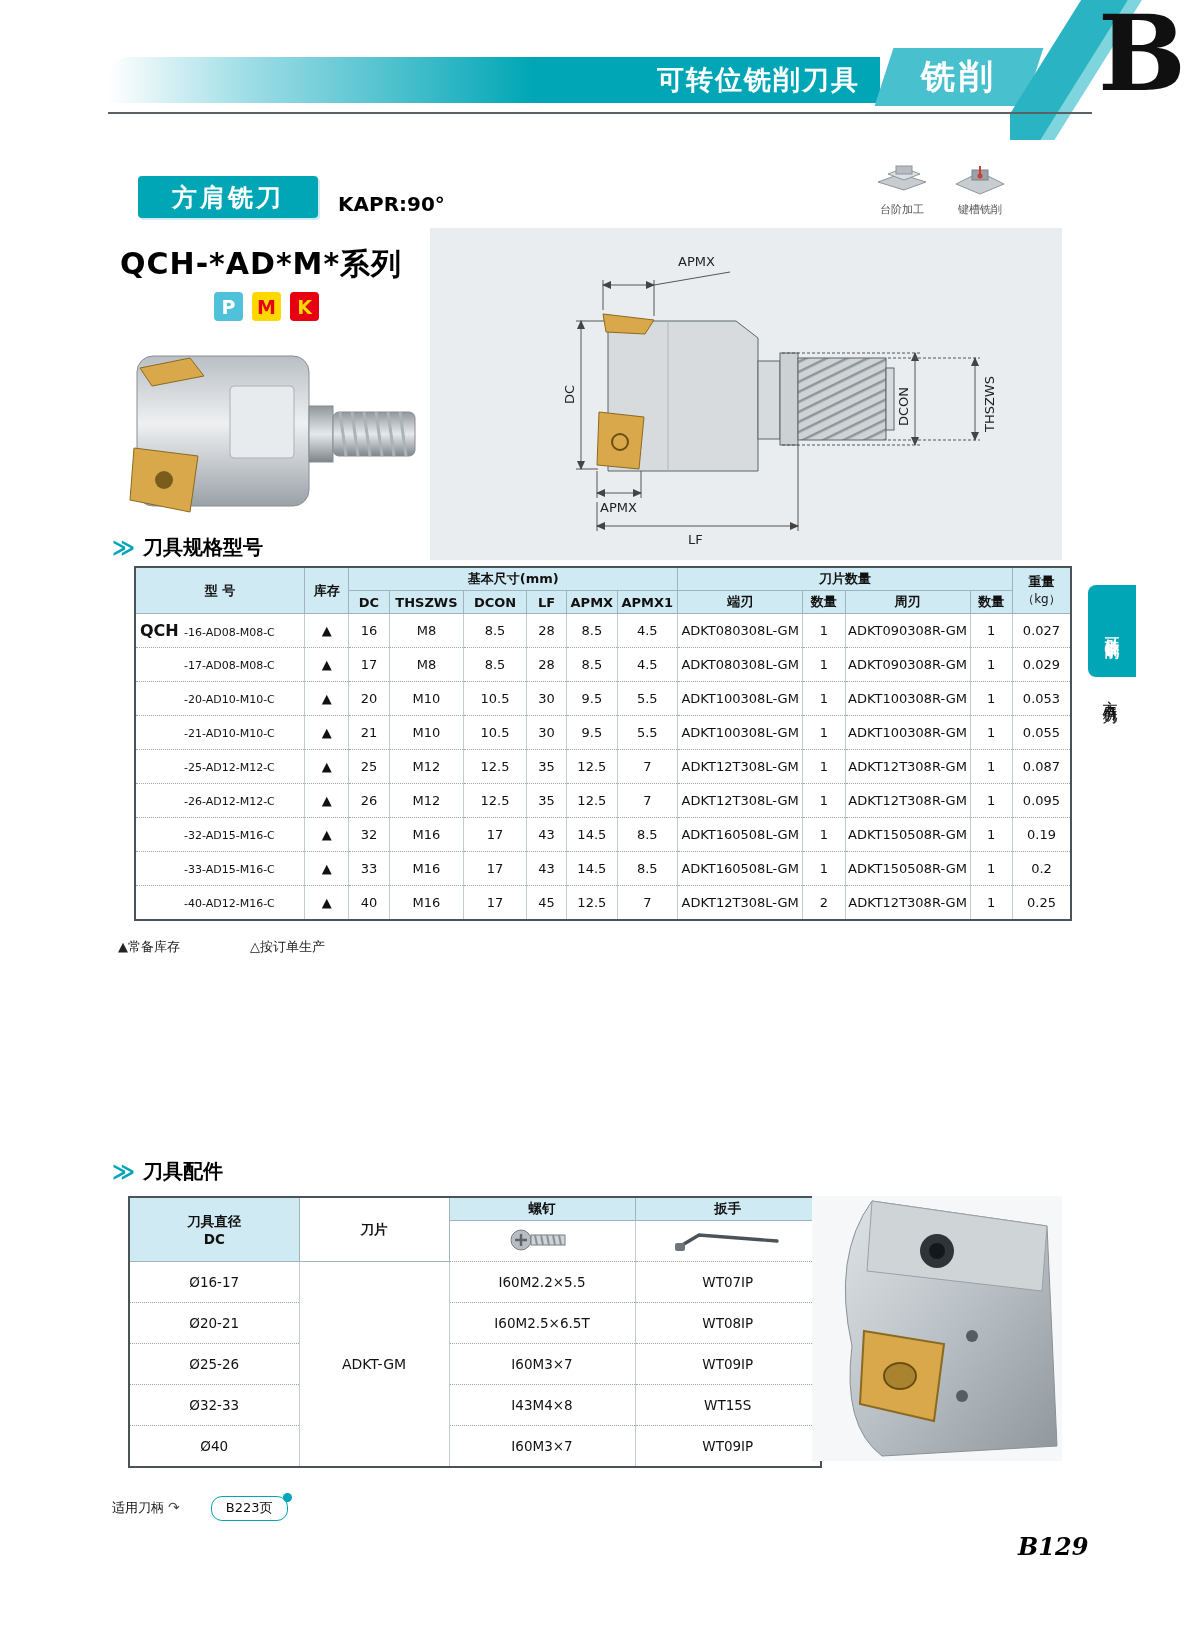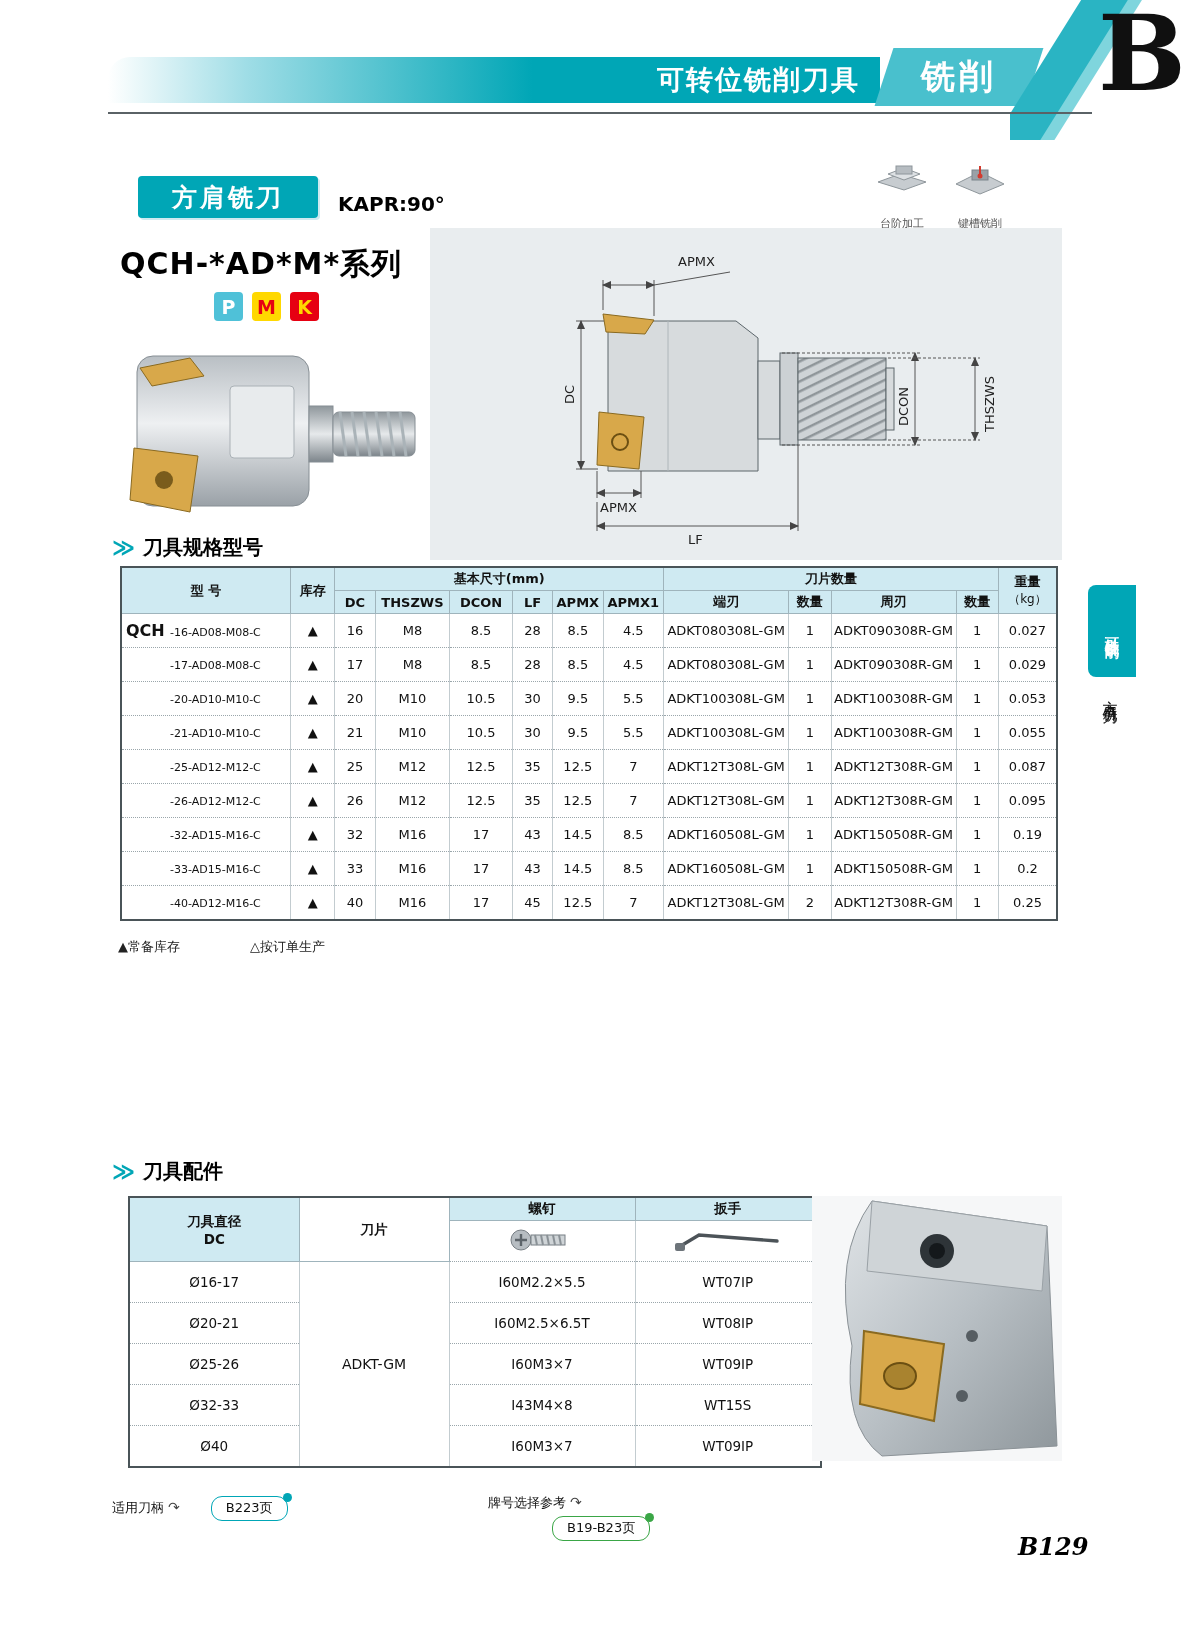--- a/index.html
+++ b/index.html
@@ -19,39 +19,39 @@
   .stripeB{position:absolute;left:72px;top:-30px;width:12px;height:210px;background:#7fd5dd;transform:rotate(32deg);}
   .big-b{position:absolute;left:88px;top:-8px;font-family:"DejaVu Serif","Liberation Serif",serif;
     font-size:104px;font-weight:bold;color:#101010;}
   .header-line{position:absolute;left:108px;top:112px;width:984px;height:2px;background:#5a6266;}
   
   .prod-badge{position:absolute;left:138px;top:176px;width:180px;height:42px;background:#00a6b6;
     color:#fff;font-size:25px;font-weight:bold;display:flex;align-items:center;justify-content:center;
     border-radius:4px;letter-spacing:3px;box-shadow:2px 2px 0 #cfeaf0;}
   .kapr{position:absolute;left:338px;top:192px;font-size:20px;font-weight:bold;color:#000;}
   .app-icon{position:absolute;top:160px;width:72px;text-align:center;}
-  .app-icon .lbl{font-size:11px;color:#555;margin-top:16px;}
+  .app-icon .lbl{font-size:11px;color:#555;margin-top:2px;}
   
   .gray-panel{position:absolute;left:430px;top:228px;width:632px;height:332px;background:#e9edef;}
   .series-title{position:absolute;left:120px;top:244px;font-size:30px;font-weight:bold;color:#000;letter-spacing:1px;}
   .grades{position:absolute;left:214px;top:292px;display:flex;gap:9px;}
   .grade{width:29px;height:29px;display:flex;align-items:center;justify-content:center;
     font-size:19px;font-weight:bold;border-radius:4px;}
   .grade.p{background:#4fc1d8;color:#fff;}
   .grade.m{background:#ffd800;color:#e60012;}
   .grade.k{background:#e60012;color:#ffd800;}
   .photo{position:absolute;left:112px;top:328px;}
   .drawing{position:absolute;left:438px;top:236px;}
   .drawing text{font-size:13px;fill:#222;font-family:"DejaVu Sans",sans-serif;}
   
   .sec-head{position:absolute;display:flex;align-items:center;gap:8px;}
   .sec-chev{color:#00a6b6;font-size:22px;font-weight:bold;line-height:1;}
   .sec-title{font-size:20px;font-weight:bold;color:#000;text-align:center;}
   
-  .spec-wrap{position:absolute;left:100px;top:566px;padding-left:20px;}
+  .spec-wrap{position:absolute;left:114px;top:566px;padding-left:20px;}
   table.spec{border-collapse:collapse;table-layout:fixed;width:938px;font-size:13px;border:2px solid #4a5458;}
   table.spec th{background:#cfeaf2;font-weight:bold;border:1px solid #9fb4bc;padding:2px 1px;}
   table.spec td{border-left:1px solid #c3ccd0;border-top:1px dotted #9aa6ab;text-align:center;height:33px;padding:0 2px;}
   table.spec tr.body-row td{background:#fff;}
   td.model-cell{text-align:left !important;padding-left:4px !important;white-space:nowrap;}
   .mprefix{font-weight:bold;font-size:16px;display:inline-block;width:44px;}
   .msuffix{font-weight:normal;font-size:11px;}
   .spec-note{position:absolute;left:118px;top:938px;font-size:13px;color:#222;text-align:center;}
   .spec-note span{margin-right:70px;}
   
@@ -524,19 +524,15 @@
       <ellipse cx="88" cy="180" rx="16" ry="13" fill="#a9832f" stroke="#6b4f12" stroke-width="2"></ellipse>
       <circle cx="160" cy="140" r="6" fill="#565d62"></circle>
       <circle cx="150" cy="200" r="6" fill="#565d62"></circle>
     </svg>
   </div>
 
   <div class="flink" style="left:112px">
     <span class="flink-label">适用刀柄</span><span class="flink-arrow">↷</span>
     <div class="flink-badge c-teal"><span>B223页</span><span class="dot"></span></div>
   </div>
-  <div class="flink" style="left:488px">
-    <span class="flink-label">牌号选择参考</span><span class="flink-arrow">↷</span>
-    <div class="flink-badge c-green" style="margin-left:64px"><span>B19-B23页</span><span class="dot"></span></div>
-  </div>
 
   <div class="page-num">B129</div>
 </div>
 
 </body></html>

